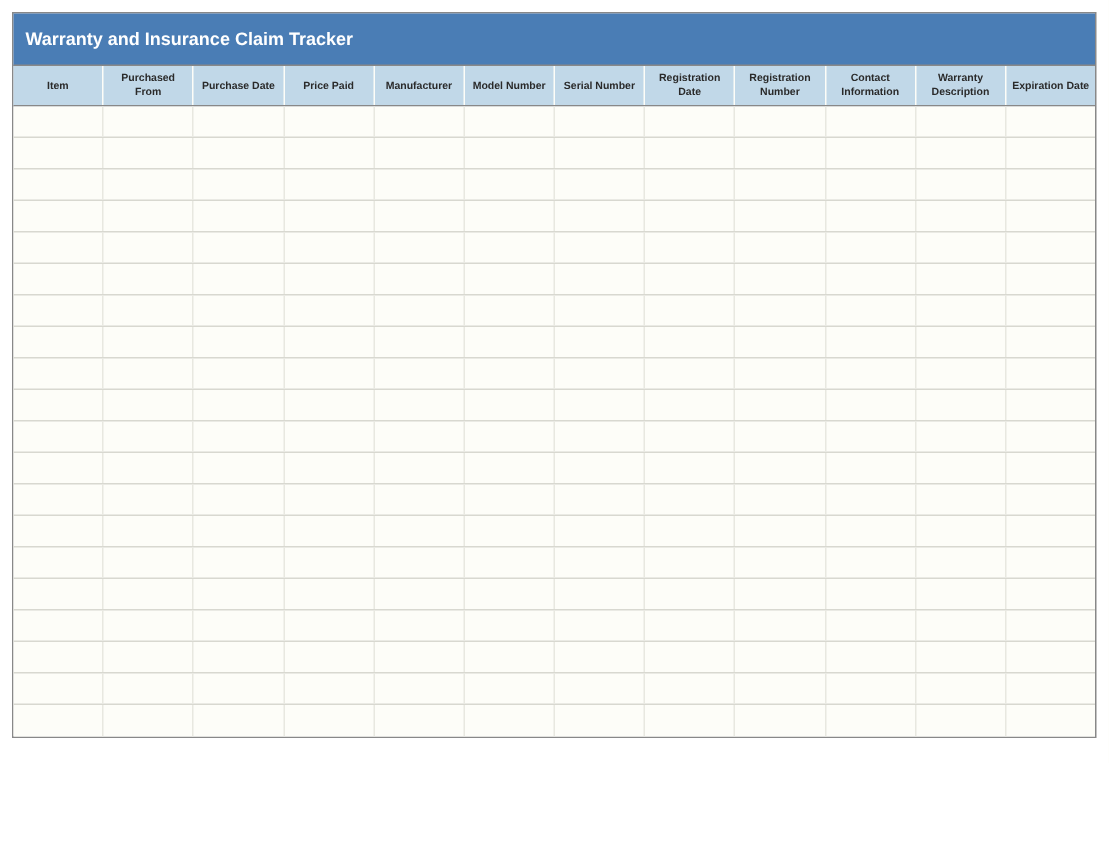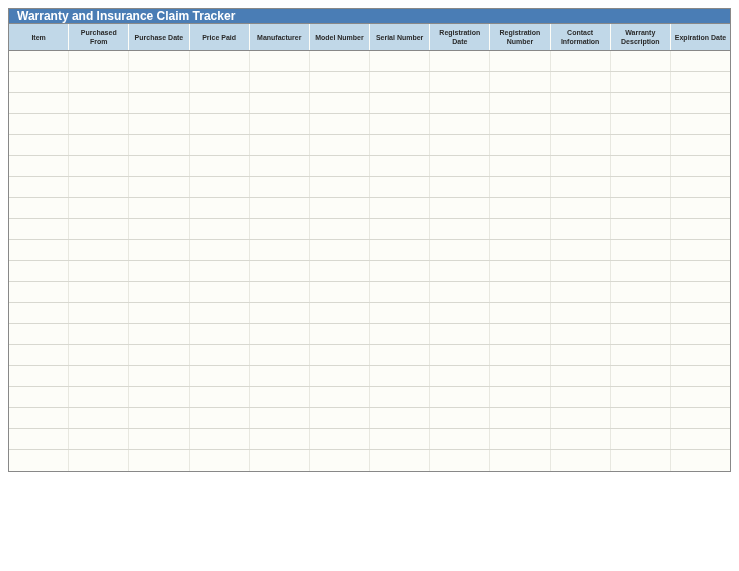--- a/index.html
+++ b/index.html
@@ -13,21 +13,21 @@
     .container {
       margin: 8px;
       border: 1px solid #888;
       width: 723px;
     }
     .title-bar {
       background: #4a7db5;
       color: #ffffff;
       font-weight: bold;
       font-size: 12px;
-      padding: 0 8px;
+      padding: 10px 8px;
       border-bottom: 1px solid #888;
     }
     .header-row {
       display: flex;
       background: #c1d8e8;
       border-bottom: 1px solid #888;
     }
     .header-cell {
       flex: 1 1 0;
       min-width: 0;

